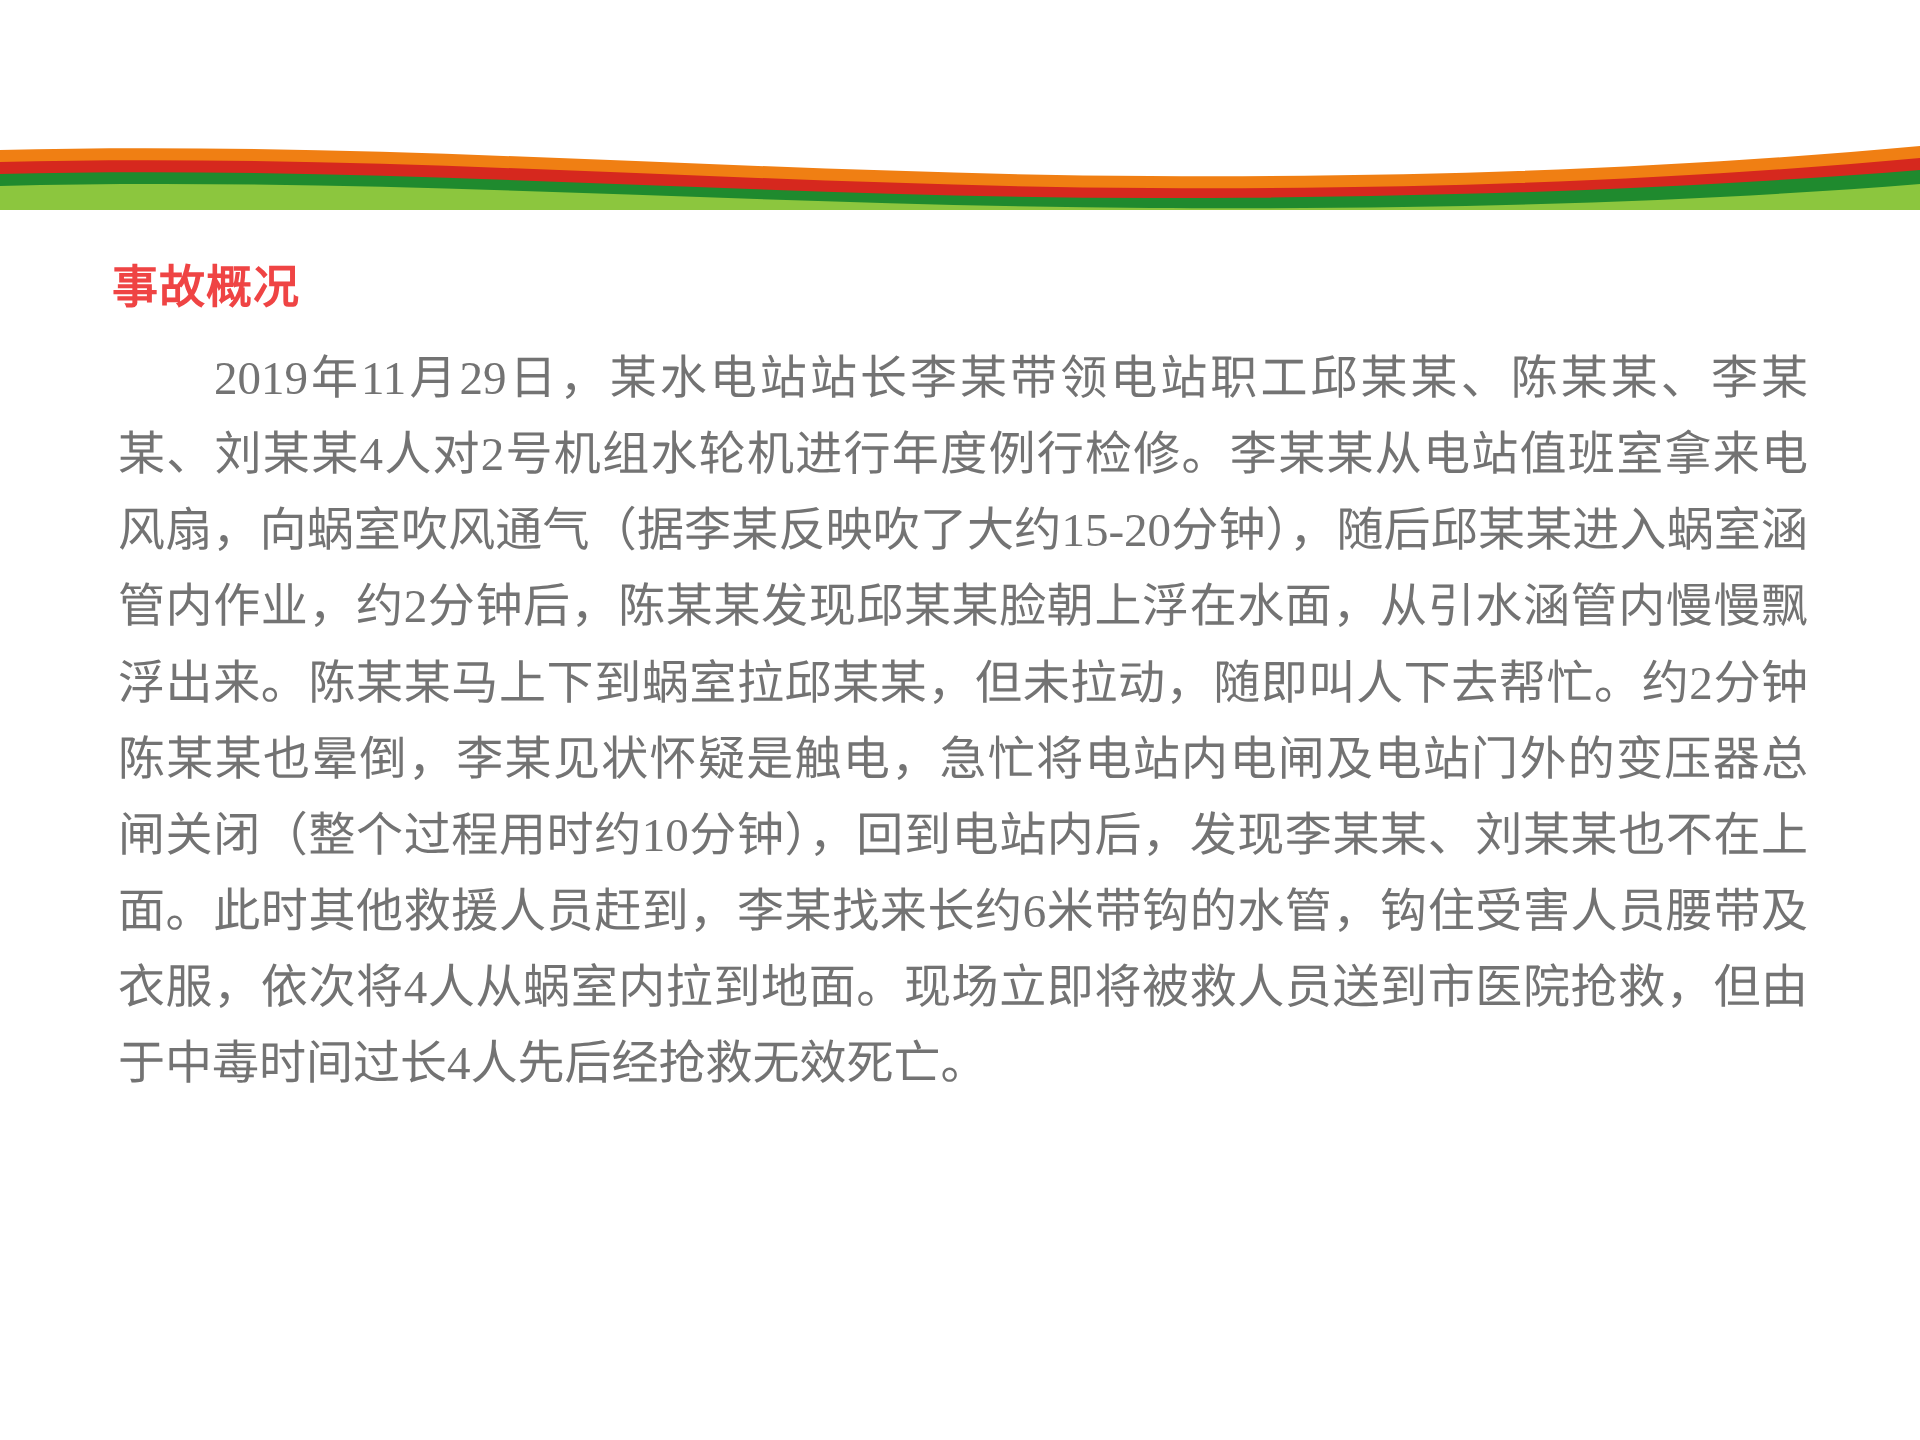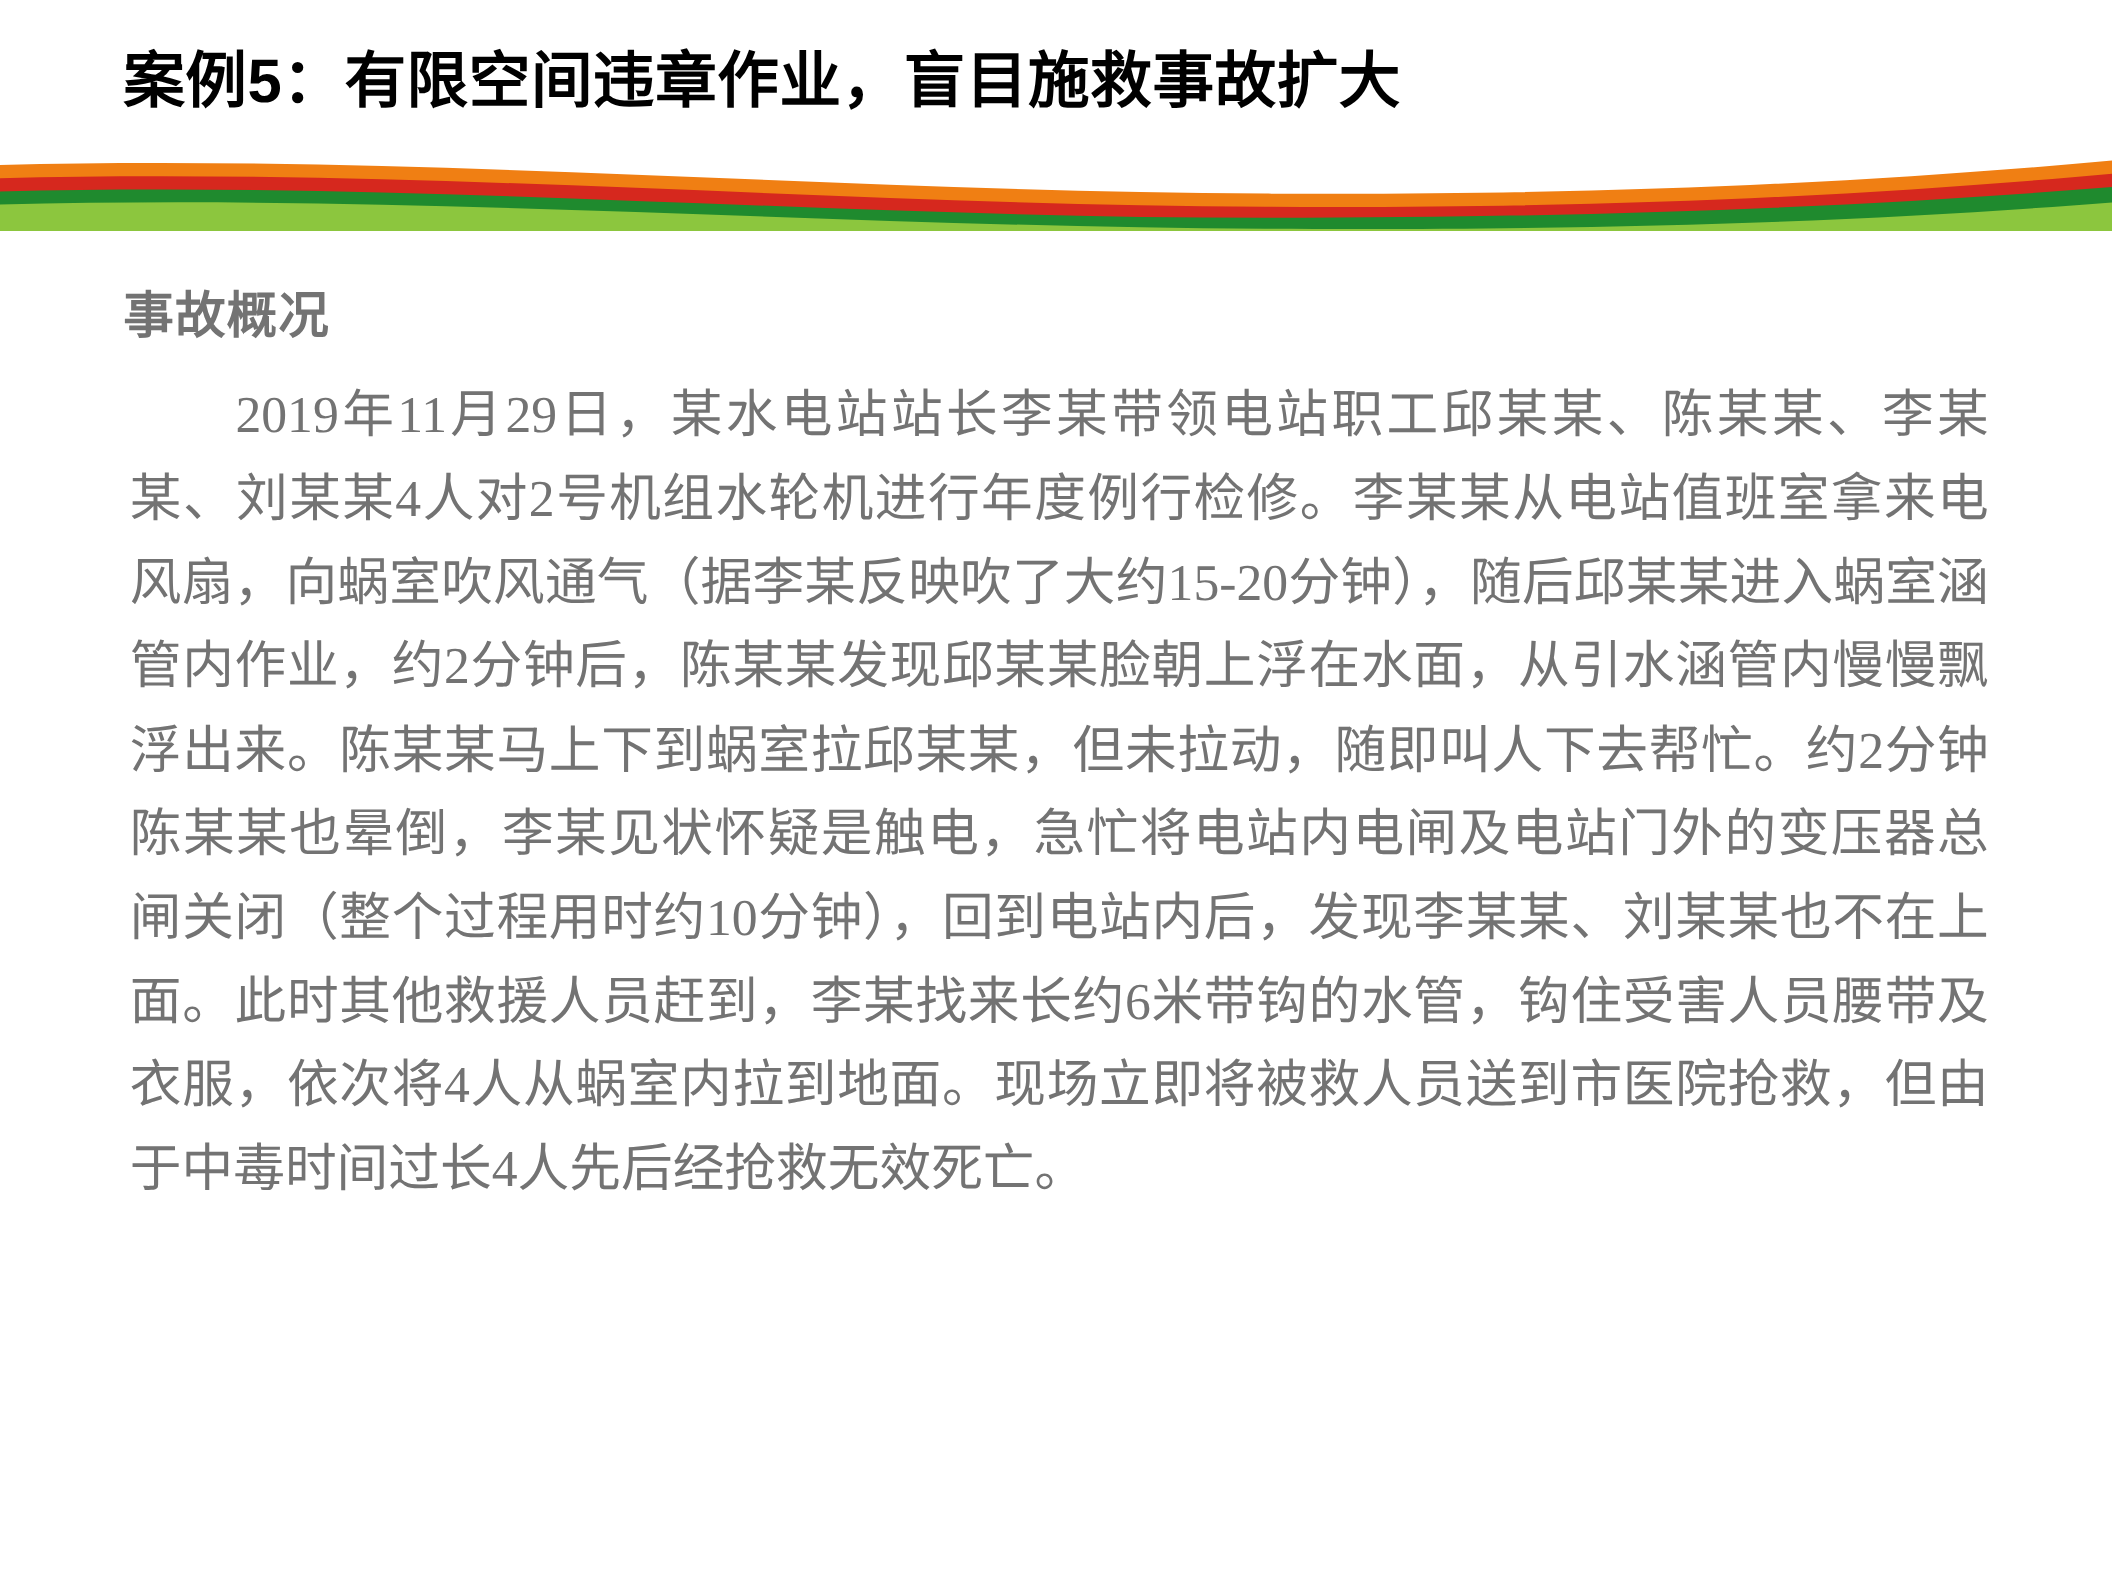--- a/index.html
+++ b/index.html
@@ -54,21 +54,21 @@
 
   
   .section-heading {
     position: absolute;
     left: 112px;
     top: 262px;
     font-family: "Liberation Sans", "DejaVu Sans", sans-serif;
     font-weight: bold;
     font-size: 46px;
     line-height: 1.1;
-    color: #737373;
+    color: #ef4444;
     letter-spacing: 1px;
     text-align: right;
   }
 
   
   .body-text {
     position: absolute;
     left: 118px;
     top: 340px;
     width: 1690px;
@@ -81,21 +81,20 @@
     text-indent: 96px;
     letter-spacing: 0px;
     white-space: pre-wrap;
   }
 </style>
 </head>
 <body>
 
 <div class="slide">
 
-  <div class="slide-title">案例5：有限空间违章作业，盲目施救事故扩大</div>
 
   <div class="swoosh">
     <svg width="1920" height="70" viewBox="0 0 1920 70" xmlns="http://www.w3.org/2000/svg">
       <path d="M0,10 C380,0 760,34 1150,36 C1480,38 1720,24 1920,6 L1920,20 C1720,38 1480,52 1150,50 C760,48 380,14 0,24 Z" fill="#f07f13"></path>
       <path d="M0,22 C380,12 760,46 1150,48 C1480,50 1720,36 1920,18 L1920,34 C1720,52 1480,64 1150,62 C760,60 380,26 0,36 Z" fill="#d6281e"></path>
       <path d="M0,34 C380,24 760,58 1150,58 C1480,58 1720,46 1920,30 L1920,46 C1720,62 1480,70 1150,70 C760,70 380,38 0,48 Z" fill="#1f8a2e"></path>
       <path d="M0,46 C380,36 760,66 1150,68 C1480,70 1720,60 1920,44 L1920,70 L0,70 Z" fill="#8cc63e"></path>
     </svg>
   </div>
 

